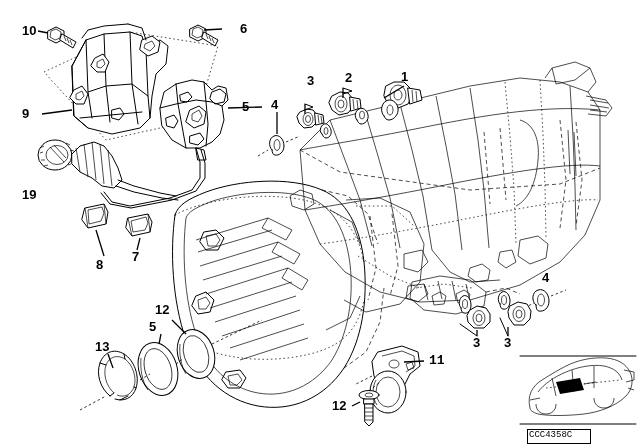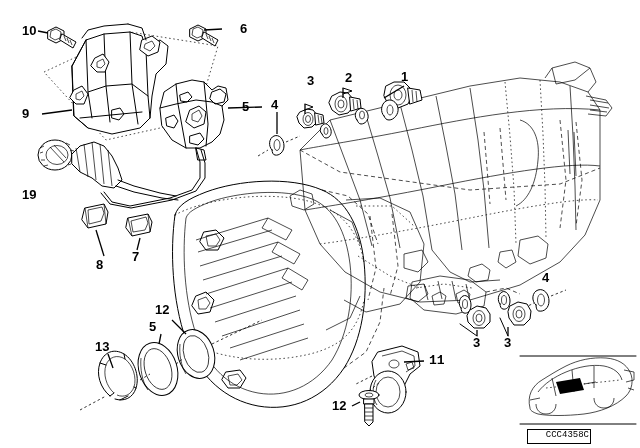--- a/index.html
+++ b/index.html
@@ -1,21 +1,21 @@
 <!DOCTYPE html>
 <html><head>
 <meta charset="utf-8">
 <style>
   html,body{margin:0;padding:0;background:#ffffff;}
   body{width:640px;height:448px;font-family:"Liberation Sans",sans-serif;}
   #sheet{position:relative;width:640px;height:448px;overflow:hidden;background:#fff;}
   #art{position:absolute;left:0;top:0;width:640px;height:448px;}
   .lbl{position:absolute;font-family:"Liberation Sans",sans-serif;font-weight:bold;font-size:13px;color:#000;line-height:1;white-space:nowrap;}
   #idbox{position:absolute;left:527px;top:429px;width:62px;height:13px;border:1px solid #000;background:#fff;}
-  #idtxt{position:absolute;left:529px;top:430px;width:60px;height:11px;font-family:"Liberation Mono",monospace;font-size:9px;letter-spacing:0px;color:#000;line-height:11px;text-align:right;}
+  #idtxt{position:absolute;left:529px;top:430px;width:60px;height:11px;font-family:"Liberation Mono",monospace;font-size:9px;letter-spacing:0px;color:#000;line-height:11px;text-align:left;}
 </style>
 </head>
 <body>
 
 <div id="sheet">
 
   <svg id="art" viewBox="0 0 640 448" xmlns="http://www.w3.org/2000/svg">
     <defs>
       <style>
         .s{fill:none;stroke:#000;stroke-width:1;stroke-linejoin:round;stroke-linecap:round;}

